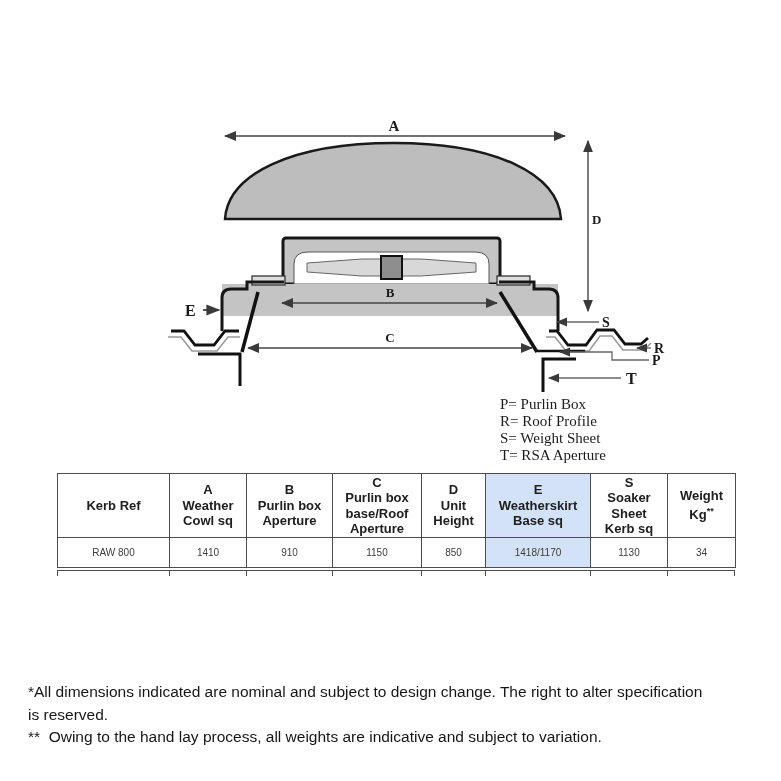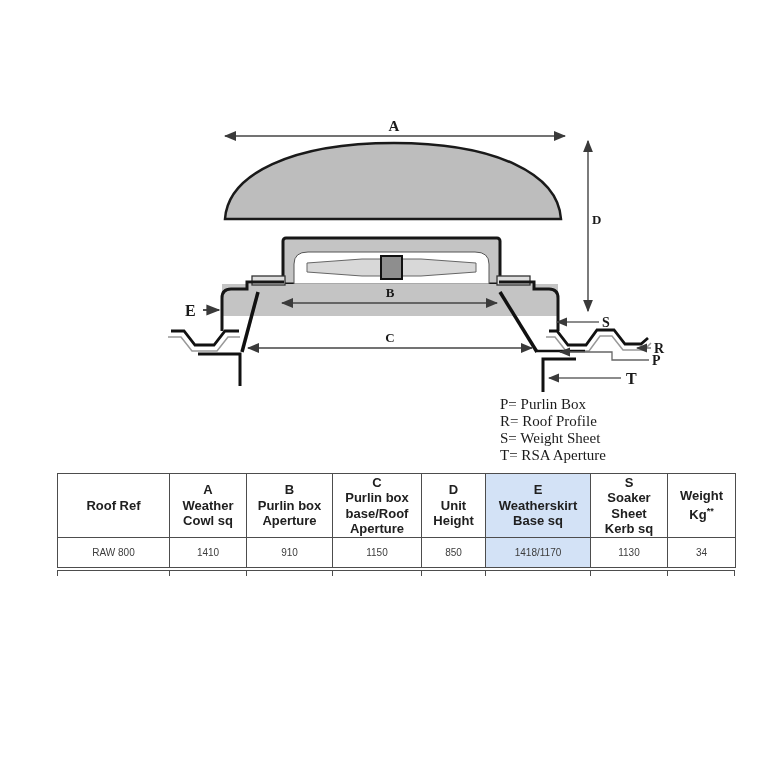--- a/index.html
+++ b/index.html
@@ -120,21 +120,21 @@
         <col style="width:89px">
       <col style="width:64px">
         <col style="width:105px">
         <col style="width:77px">
         <col style="width:68px">
     </colgroup>
     <thead>
       <tr>
         <th>
 
-          <div class="hname"><span>Roof Ref</span></div>
+          <div class="hname"><span>Kerb Ref</span></div>
         </th>
         <th>
           <div class="hcode">A</div>
           <div class="hname"><span>Weather
 Cowl sq</span></div>
         </th>
         <th>
           <div class="hcode">B</div>
           <div class="hname"><span>Purlin box
 Aperture</span></div>
@@ -186,14 +186,19 @@
     <span style="width:112px"></span>
       <span style="width:77px"></span>
       <span style="width:86px"></span>
     <span style="width:89px"></span>
       <span style="width:64px"></span>
       <span style="width:105px"></span>
     <span style="width:77px"></span>
       <span style="width:68px"></span>
   </div>
 
+  <div class="footnotes">
+    <p>*All dimensions indicated are nominal and subject to design change. The right to alter specification
+is reserved.</p>
+    <p>**  Owing to the hand lay process, all weights are indicative and subject to variation.</p>
+  </div>
 
 </div>
 
 </body></html>

